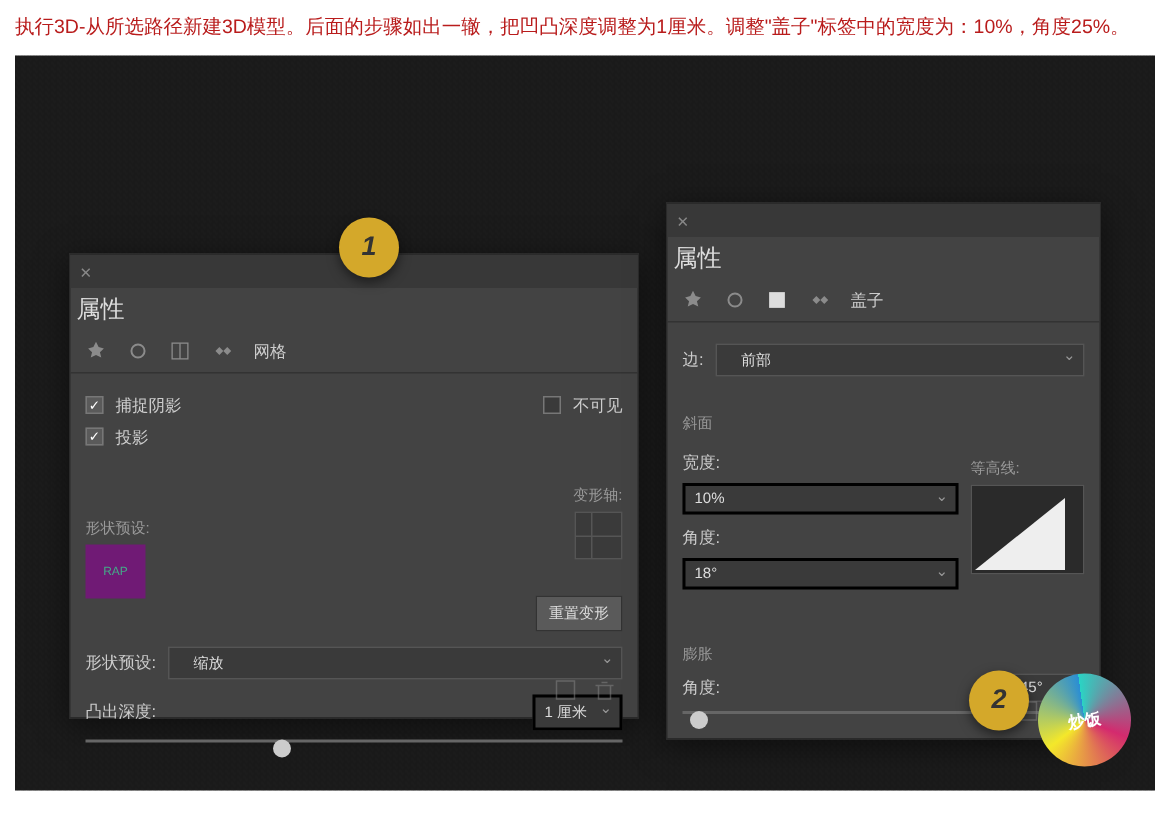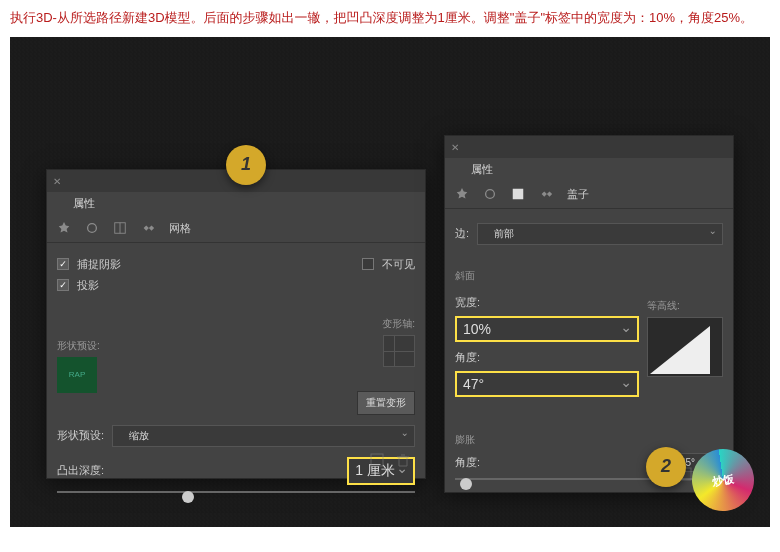--- a/index.html
+++ b/index.html
@@ -5,38 +5,38 @@
 *{margin:0;padding:0;box-sizing:border-box;font-family:"Microsoft YaHei",sans-serif}
 body{width:780px;height:552px;background:#fff}
 .instruction{padding:8px 10px;font-size:13px;line-height:1.6;color:#b91c1c}
 .workspace{position:relative;width:760px;height:490px;margin:0 10px;background:#1a1a1a}
 .noise{position:absolute;inset:0;background:radial-gradient(circle at 20% 30%,#222 1px,transparent 1px),radial-gradient(circle at 60% 70%,#222 1px,transparent 1px);background-size:4px 4px;opacity:.3}
 .panel{position:absolute;background:#434343;border:1px solid #2a2a2a;box-shadow:0 4px 20px rgba(0,0,0,.5);font-size:11px;color:#ccc}
 .panel.p1{left:36px;top:132px;width:380px;height:310px}
 .panel.p2{left:434px;top:98px;width:290px;height:358px}
 .titlebar{display:flex;align-items:center;height:22px;background:#383838;padding:0 6px}
 .close-x{width:10px;height:10px;color:#888;cursor:pointer;font-size:10px}
-.title{padding:4px 26px;font-size:11px;color:#ddd}
+.title{padding:4px 4px;font-size:16px;color:#ddd}
 .tabrow{display:flex;align-items:center;gap:14px;padding:6px 10px;border-bottom:1px solid #333}
 .tab-icon{width:14px;height:14px;opacity:.7}
 .tab-label{font-size:11px;color:#ccc}
 .body{padding:8px 10px}
 .row{display:flex;align-items:center;margin:6px 0;gap:8px}
 .chk{width:12px;height:12px;background:#5a5a5a;border:1px solid #777;display:flex;align-items:center;justify-content:center;color:#fff;font-size:9px}
 .spacer{flex:1}
 .sect-label{font-size:10px;color:#999;margin:10px 0 4px}
-.preset-thumb{width:40px;height:36px;background:#14532d;display:flex;align-items:center;justify-content:center;color:#4a8;font-size:8px;font-weight:normal}
+.preset-thumb{width:40px;height:36px;background:#701a75;display:flex;align-items:center;justify-content:center;color:#4a8;font-size:8px;font-weight:normal}
 .axis-grid{width:32px;height:32px;background:#3a3a3a;border:1px solid #555;position:relative}
 .axis-grid::before{content:"";position:absolute;left:33%;top:0;bottom:0;width:1px;background:#555}
 .axis-grid::after{content:"";position:absolute;top:50%;left:0;right:0;height:1px;background:#555}
 .btn{background:#5a5a5a;border:1px solid #333;padding:4px 8px;font-size:10px;color:#ddd;cursor:pointer}
 .select{background:#3a3a3a;border:1px solid #555;padding:3px 18px 3px 16px;font-size:10px;color:#ddd;position:relative;min-width:60px}
 .select::after{content:"⌄";position:absolute;right:5px;top:1px;color:#999}
 .select.wide{flex:1}
-.input-hl{background:#3a3a3a;border:2px solid #fde047;padding:3px 18px 3px 6px;font-size:14px;color:#ddd;position:relative;min-width:60px}
+.input-hl{background:#3a3a3a;border:2px solid #000000;padding:3px 18px 3px 6px;font-size:10px;color:#ddd;position:relative;min-width:60px}
 .input-hl::after{content:"⌄";position:absolute;right:5px;top:1px;color:#999}
 .slider{position:relative;height:14px;margin:4px 0}
 .slider-track{height:2px;background:#666;margin-top:6px}
 .slider-thumb{position:absolute;top:0;left:35%;width:12px;height:12px;border-radius:50%;background:#ccc}
 .footer-icons{display:flex;justify-content:flex-end;gap:10px;padding:6px 10px;position:absolute;bottom:4px;right:4px}
 .foot-icon{width:16px;height:16px;opacity:.5}
 .contour{width:76px;height:60px;background:#2a2a2a;border:1px solid #555;position:relative}
 .contour-tri{position:absolute;left:2px;bottom:2px;width:0;height:0;border-left:60px solid transparent;border-bottom:48px solid #eee}
 .badge{position:absolute;width:40px;height:40px;border-radius:50%;background:#d4a82a;display:flex;align-items:center;justify-content:center;font-size:18px;font-style:italic;font-weight:bold;color:#333;box-shadow:0 3px 8px rgba(0,0,0,.5)}
 .badge.b1{left:216px;top:108px}
@@ -148,21 +148,21 @@
     <div class="sect-label" style="margin-top:24px">斜面</div>
     <div class="row" style="align-items:flex-start">
       <div style="flex:1">
         <div class="row">
               <span>宽度:</span>
             </div>
         <div class="input-hl">10%</div>
         <div class="row" style="margin-top:8px">
               <span>角度:</span>
             </div>
-        <div class="input-hl">47°</div>
+        <div class="input-hl">18°</div>
       </div>
       <div>
         <div class="sect-label">等高线:</div>
         <div class="contour">
               <div class="contour-tri"></div>
             </div>
       </div>
     </div>
     <div class="sect-label" style="margin-top:36px">膨胀</div>
     <div class="row">

